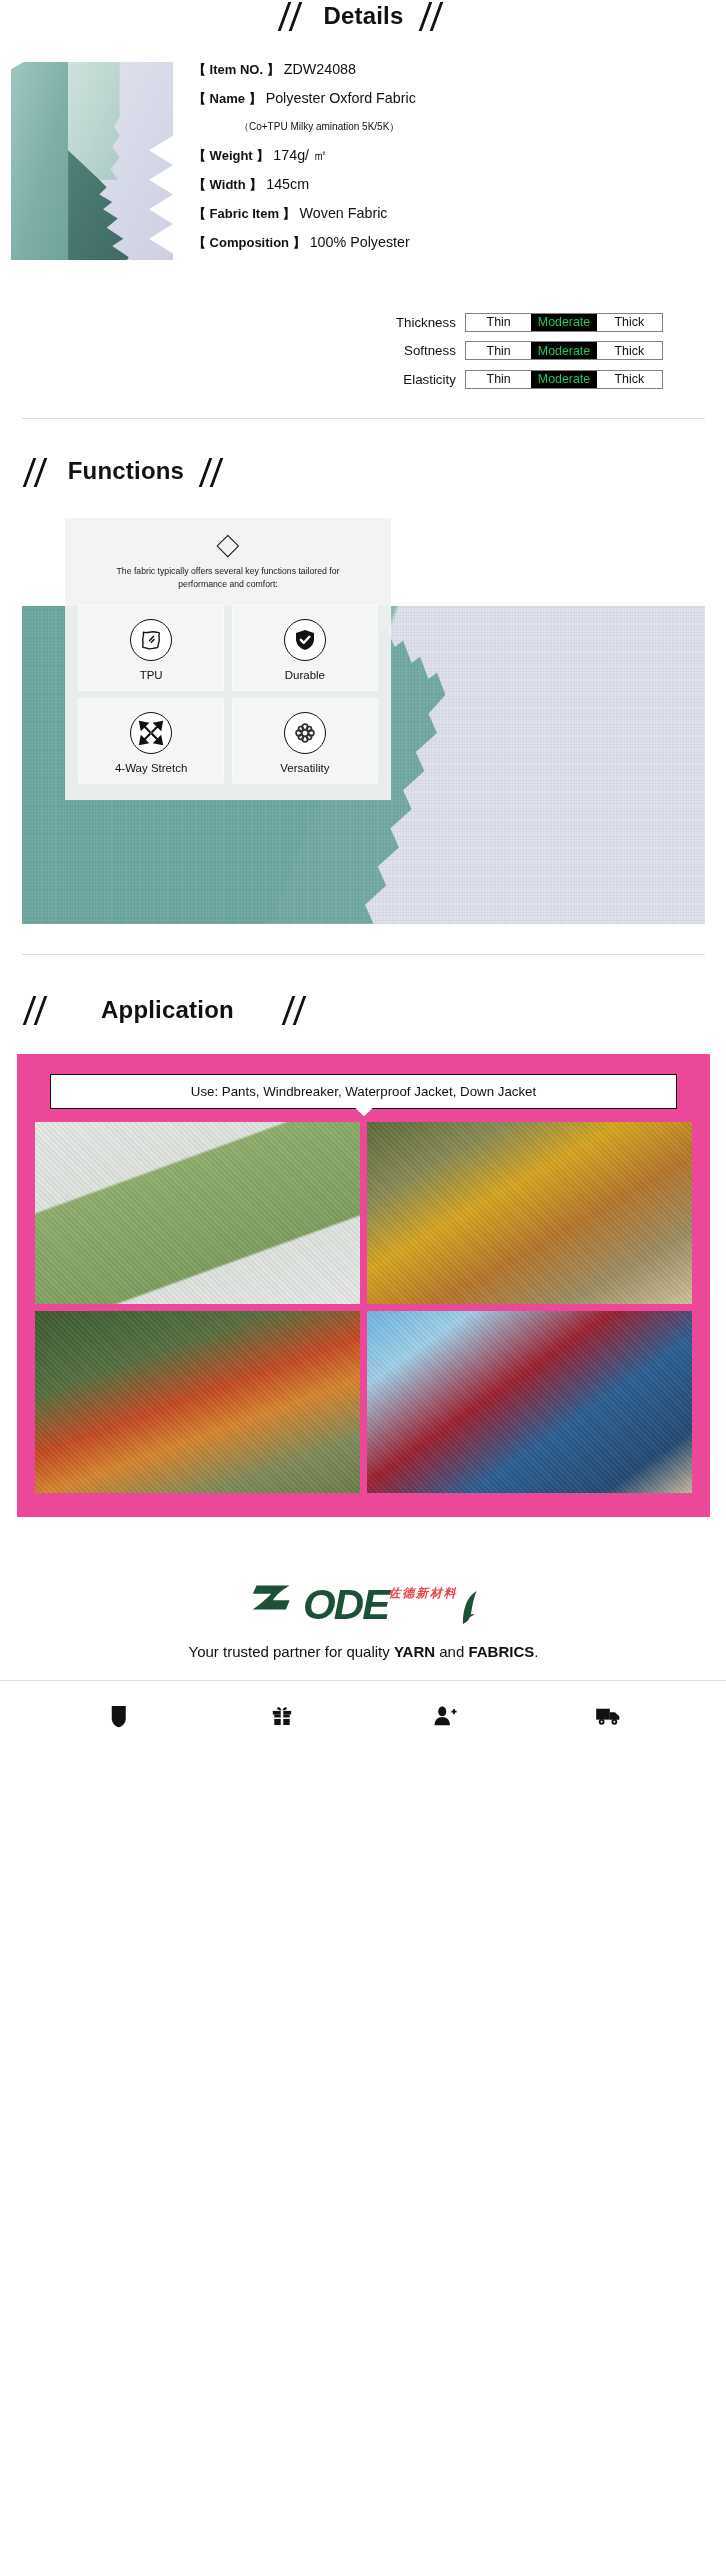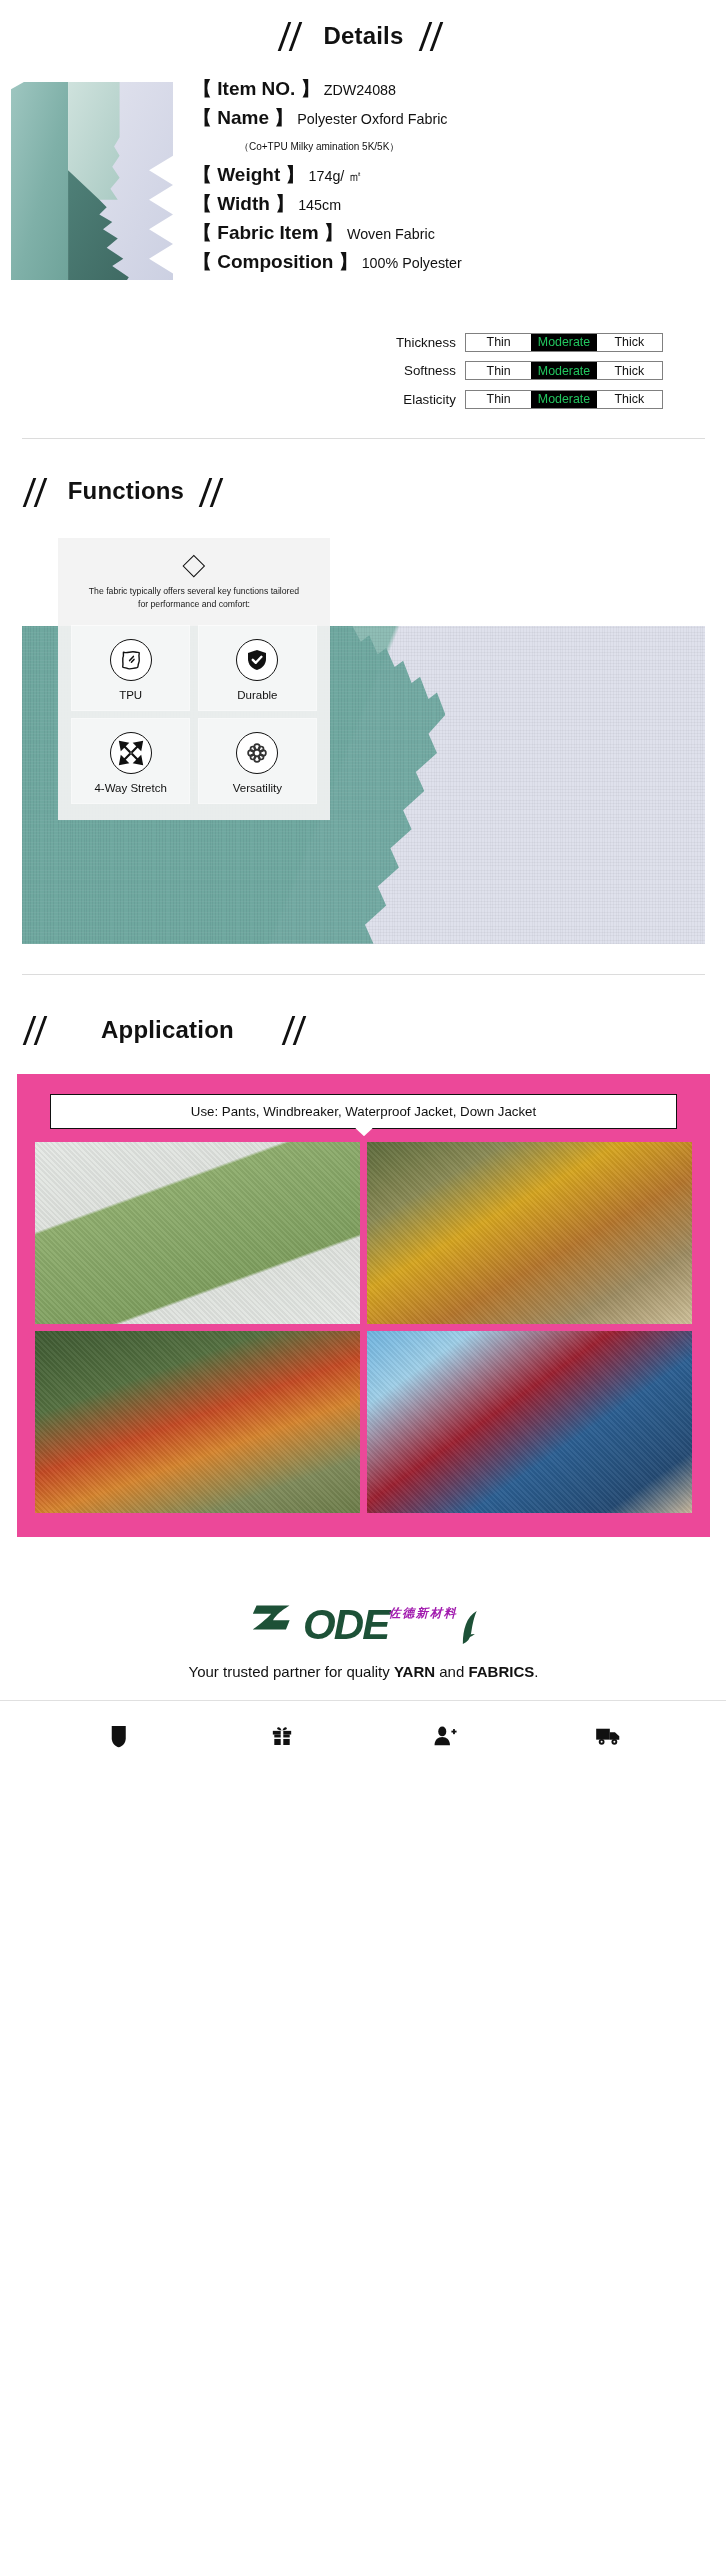--- a/index.html
+++ b/index.html
@@ -39,21 +39,21 @@
   .slashes::before { left: 5.5px; }
   .slashes::after  { left: 16.6px; }
   .sec-title {
     font-size: 24px;
     font-weight: 700;
     letter-spacing: 0.2px;
     white-space: nowrap;
   }
 
   
-  .details-head { padding-top: 20px; padding-bottom: 16.6px; }
+  .details-head { padding-bottom: 16.6px; }
 
   .details-body {
     position: relative;
     min-height: 230px;
   }
   .swatch-wrap {
     position: absolute;
     left: 11px;
     top: 14.7px;
     width: 162px;
@@ -69,21 +69,21 @@
     padding-right: 13px;
     padding-top: 7.4px;
   }
   .spec-row {
     font-size: 14.3px;
     line-height: 28px;
     white-space: nowrap;
   }
   .spec-label {
     font-weight: 700;
-    font-size: 19px;
+    font-size: 13px;
   }
   .spec-value { font-weight: 400; }
   .spec-sub {
     padding-left: 46px;
     font-size: 10px;
     line-height: 28px;
   }
 
   
   .ratings {
@@ -179,23 +179,23 @@
     content: "";
     position: absolute;
     inset: 0;
     background-image:
       repeating-linear-gradient(0deg, rgba(255,255,255,.05) 0 0.9px, transparent 0.9px 2.8px),
       repeating-linear-gradient(90deg, rgba(0,0,0,.05) 0 0.9px, transparent 0.9px 2.8px);
   }
 
   .functions-panel {
     position: absolute;
-    left: 36px;
+    left: 43px;
     top: 0;
-    width: 272px;
+    width: 326px;
     background: rgba(242,242,242,.93);
     padding: 16.6px 13px 16.6px 13px;
     z-index: 4;
   }
   .diamond {
     width: 15.6px;
     height: 15.6px;
     border: 1.8px solid #111;
     transform: rotate(45deg);
     margin: 3.7px auto 11px auto;
@@ -550,21 +550,21 @@
   </div>
 </section>
 
 <footer class="footer">
 
   <div class="logo-wrap">
     <svg width="50" height="46" viewBox="0 0 54 50">
       <path d="M8 6 L44 6 C44 6 30 14 26 22 L44 22 L40 32 L4 32 C4 32 18 22 24 15 L4 15 Z" fill="#1d5137"></path>
     </svg>
     <span class="logo-mark" style="color:#1d5137">ODE</span>
-    <span class="logo-cn" style="color:#a21caf">佐德新材料</span>
+    <span class="logo-cn" style="color:#ef4444">佐德新材料</span>
     <svg class="logo-leaf" viewBox="0 0 18 40">
       <path d="M2 38 C2 22 6 8 17 2 C13 12 12 20 11 26 C10 32 7 36 2 38 Z" fill="#1d5137"></path>
       <path d="M3 30 C6 28 10 27 15 27 C11 30 7 32 3 32 Z" fill="#1d5137"></path>
     </svg>
   </div>
 
   <div class="tagline">
     <span>Your trusted partner for quality </span><b>YARN</b><span> and </span><b>FABRICS</b><span>.</span>
   </div>
 

